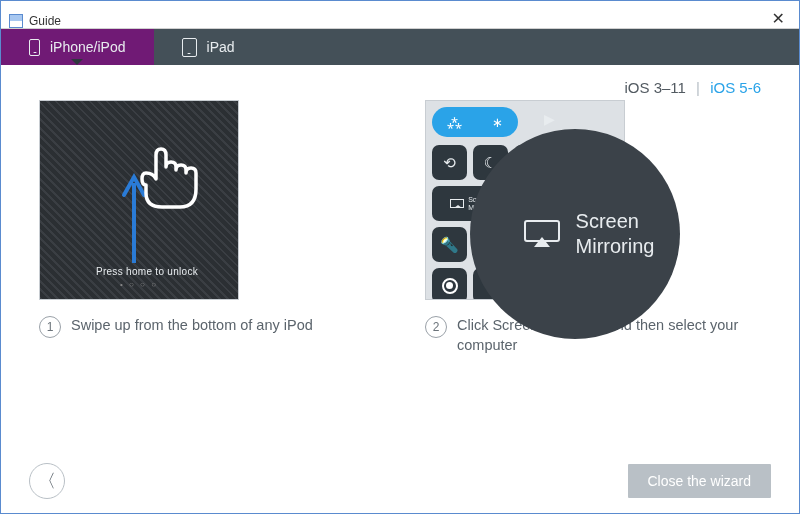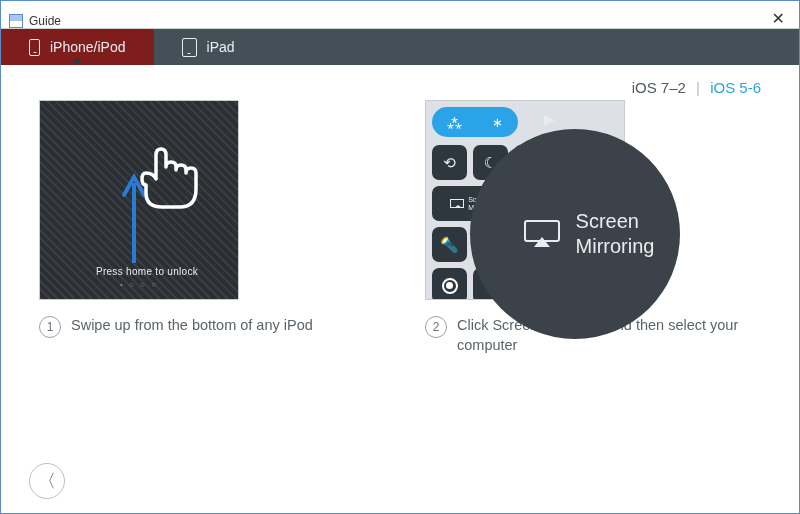--- a/index.html
+++ b/index.html
@@ -15,21 +15,21 @@
     background: linear-gradient(#a7c7f0 50%, #fff 50%); }
   .titlebar .spacer { flex: 1; }
   .titlebar .close { font-size: 16px; color: #333; padding: 0 6px; cursor: pointer; }
   .tabs {
     height: 36px; background: #445058; display: flex; align-items: stretch; color: #e8ecef;
     font-size: 14px;
   }
   .tab {
     display: flex; align-items: center; padding: 0 28px; cursor: pointer; position: relative;
   }
-  .tab.active { background: #7f1d1d; justify-content: flex-end; }
+  .tab.active { background: #701a75; justify-content: flex-end; }
   .tab.active::after {
     content: ""; position: absolute; bottom: -6px; left: 50%; transform: translateX(-50%);
     border: 6px solid transparent; border-top-color: #2e373e;
   }
   .tab .dev-icon { width: 12px; height: 18px; border: 1.5px solid #e8ecef; border-radius: 2px;
     margin-right: 10px; position: relative; }
   .tab .dev-icon.phone { width: 11px; height: 17px; }
   .tab .dev-icon.pad  { width: 15px; height: 19px; }
   .tab .dev-icon::after { content:""; position:absolute; bottom:1.5px; left:50%; transform:translateX(-50%);
     width:3px; height:1.5px; background:#e8ecef; border-radius:1px; }
@@ -118,21 +118,21 @@
     </div>
     <div class="tab">
       <span class="dev-icon pad"></span>
       <span>iPad</span>
     </div>
   </div>
 
   <div class="body">
 
     <div class="ver-row">
-      <span>iOS 7–2</span>
+      <span>iOS 3–11</span>
       <span class="divider">|</span>
       <span class="alt">iOS 5-6</span>
     </div>
 
     <div class="steps">
 
       <div class="step">
         <div class="thumb">
           <div class="hatch"></div>
           <div class="arrow">
@@ -201,16 +201,17 @@
         </div>
       </div>
 
     </div>
 
     <div class="footer">
       <div class="back-btn">
         <span>〈</span>
       </div>
       <div class="spacer"></div>
+      <div class="close-wiz">Close the wizard</div>
     </div>
 
   </div>
 </div>
 
 </body></html>

